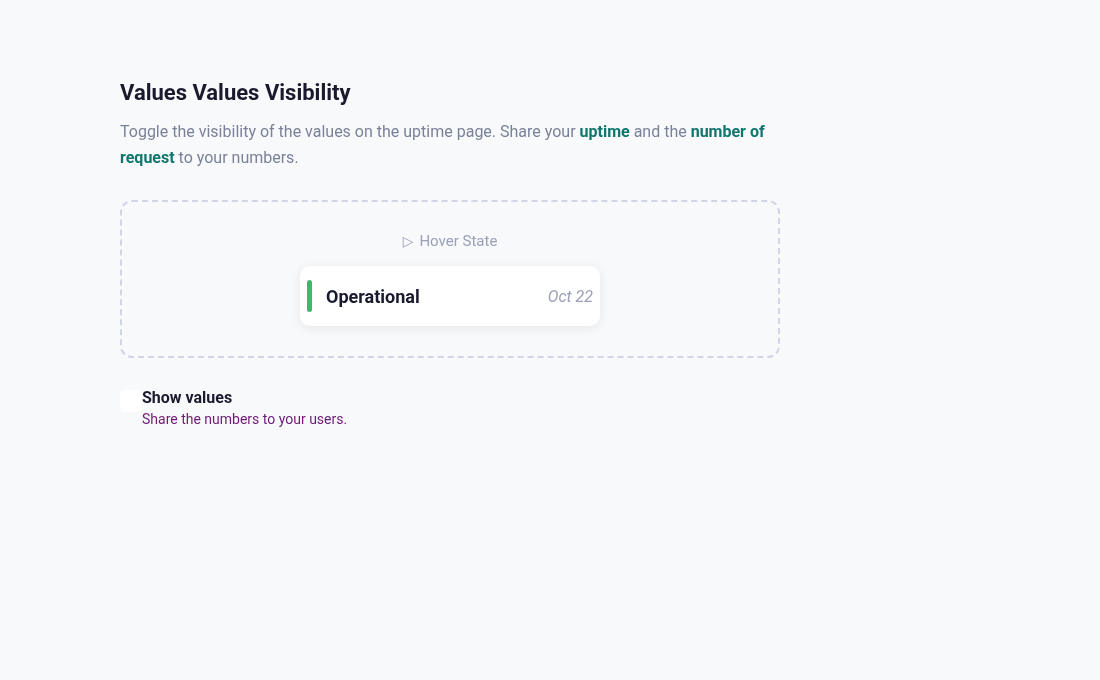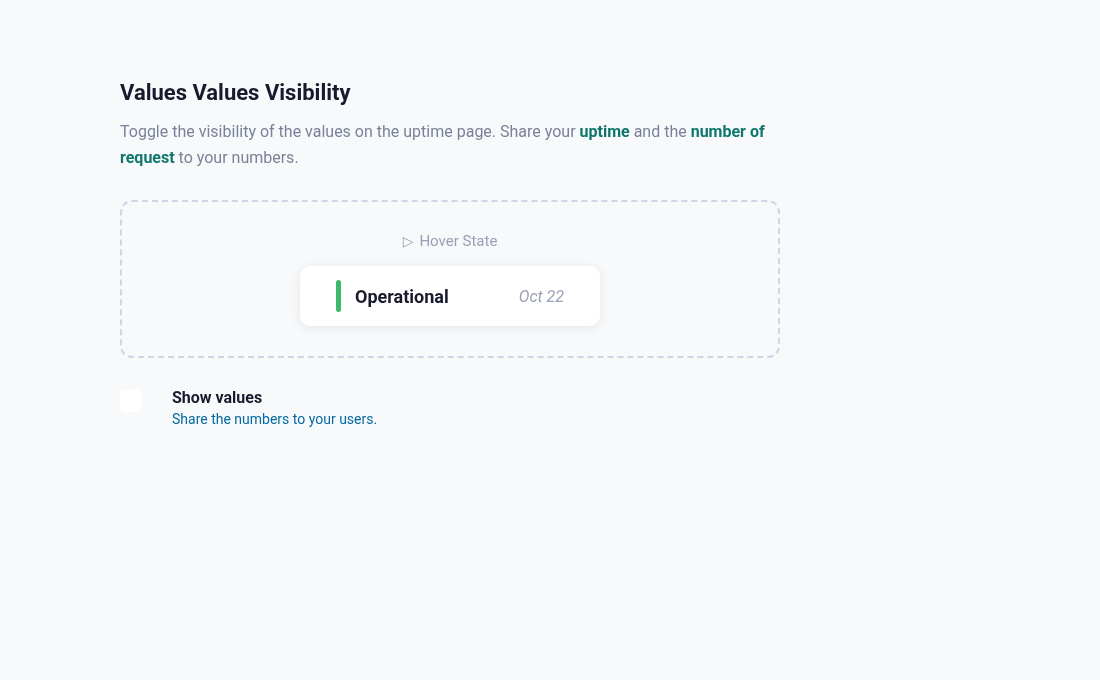--- a/index.html
+++ b/index.html
@@ -67,21 +67,21 @@
     }
 
     .hover-state-label .cursor-icon {
       font-size: 14px;
       color: #9aa0b8;
     }
 
     .status-card {
       background: #ffffff;
       border-radius: 10px;
-      padding: 14px 36px;
+      padding: 14px 7px;
       display: flex;
       align-items: center;
       gap: 14px;
       box-shadow: 0 2px 12px rgba(0,0,0,0.08);
       min-width: 300px;
     }
 
     .status-indicator {
       width: 5px;
       height: 32px;
@@ -100,21 +100,21 @@
     .status-date {
       font-size: 16px;
       color: #9aa0b8;
       font-weight: 400;
       font-style: italic;
     }
 
     .checkbox-row {
       display: flex;
       align-items: flex-start;
-      gap: 30px;
+      gap: 0;
       margin-top: 8px;
     }
 
     .checkbox-wrapper {
       display: flex;
       align-items: center;
       justify-content: center;
       margin-top: 2px;
       flex-shrink: 0;
     }
@@ -138,21 +138,21 @@
     }
 
     .checkbox-label {
       font-size: 16px;
       font-weight: 700;
       color: #1a1a2e;
     }
 
     .checkbox-sublabel {
       font-size: 14px;
-      color: #0369a1;
+      color: #701a75;
     }
   </style>
 </head>
 <body>
 
 <div class="page-container">
 
   <h2 class="section-title">Values Values Visibility</h2>
 
   <p class="section-description">

